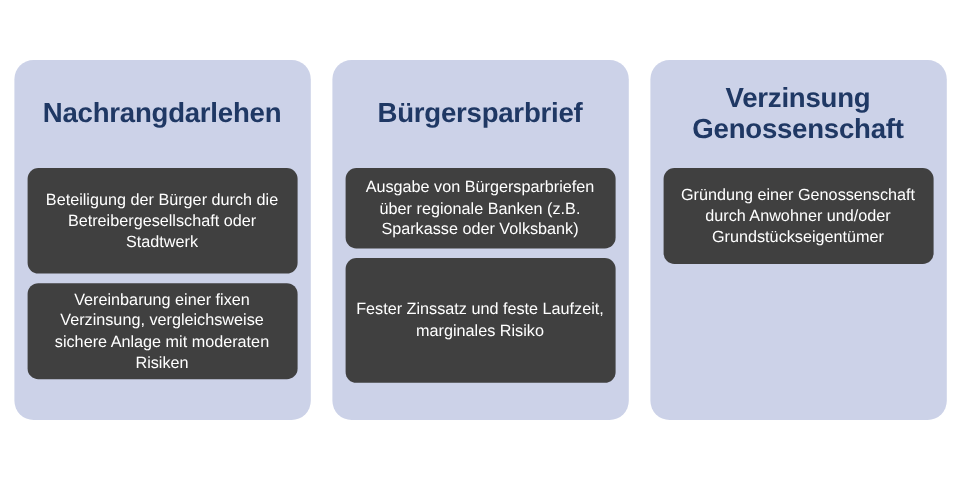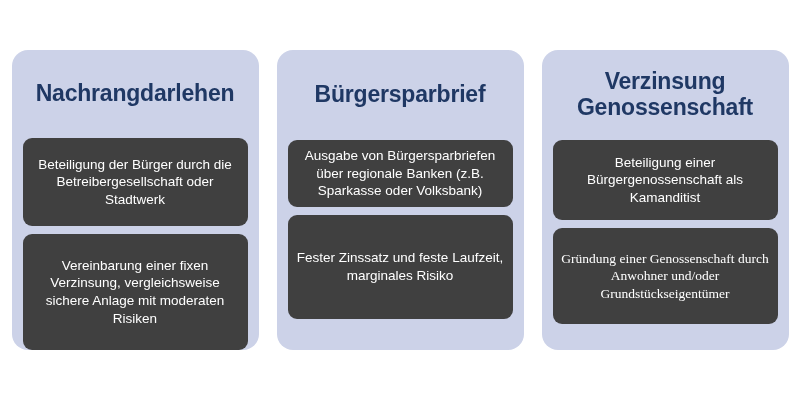--- a/index.html
+++ b/index.html
@@ -77,21 +77,21 @@
     padding: 6px 8px;
   }
 
   .card-text {
     display: block;
     width: 100%;
   }
 
   
   .col-1 .card:nth-child(1) { height: 88px; }
-  .col-1 .card:nth-child(2) { height: 116px; }
+  .col-1 .card:nth-child(2) { height: 80px; }
 
   .col-2 .card:nth-child(1) { height: 67px; }
   .col-2 .card:nth-child(2) { height: 104px; }
 
   .col-3 .card:nth-child(1) { height: 80px; }
   .col-3 .card:nth-child(2) { height: 96px; font-family: Liberation Serif, serif; }
 </style>
 </head>
 <body>
 
@@ -119,21 +119,18 @@
         <span class="card-text">Fester Zinssatz und feste Laufzeit, marginales Risiko</span>
       </div>
     </div>
   </div>
 
   <div class="column col-3">
     <div class="column-title">Verzinsung
 Genossenschaft</div>
     <div class="cards">
       <div class="card">
-        <span class="card-text">Beteiligung einer Bürgergenossenschaft als Kamanditist</span>
-      </div>
-      <div class="card">
         <span class="card-text">Gründung einer Genossenschaft durch Anwohner und/oder Grundstückseigentümer</span>
       </div>
     </div>
   </div>
 
 </div>
 
 </body></html>

